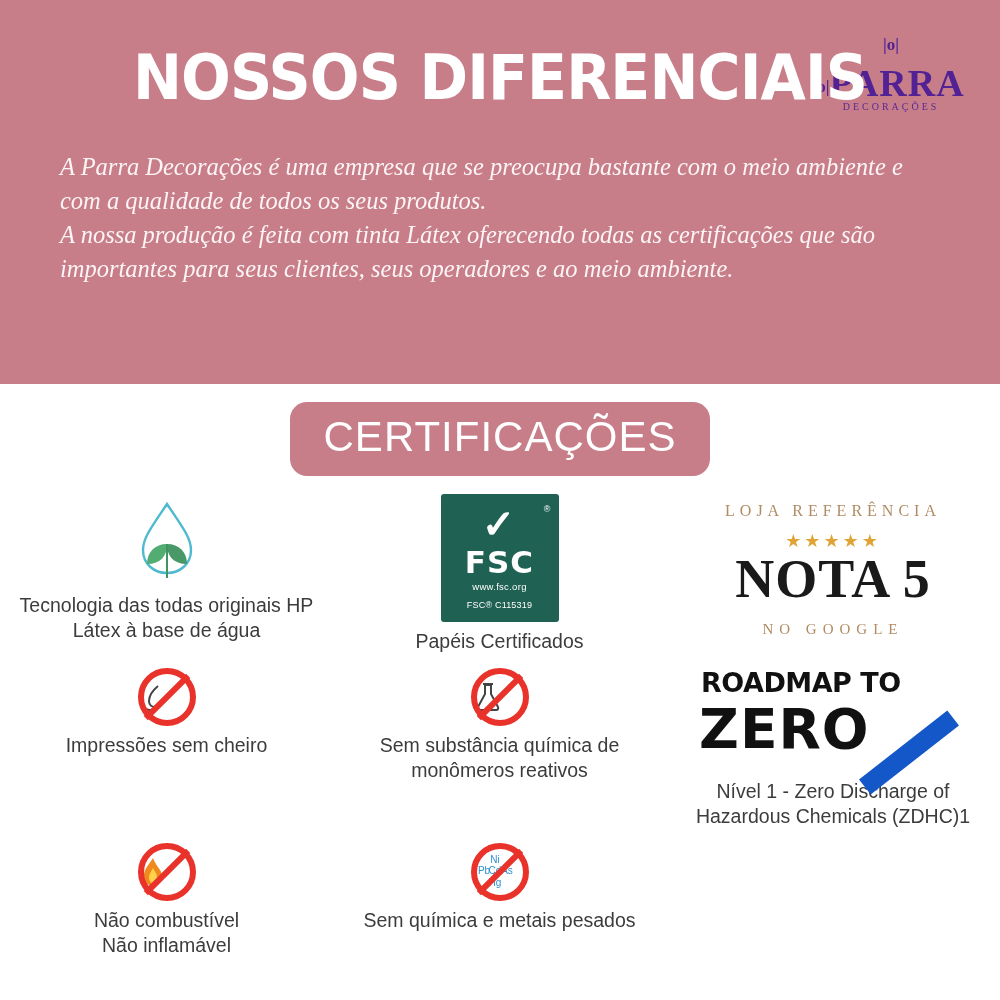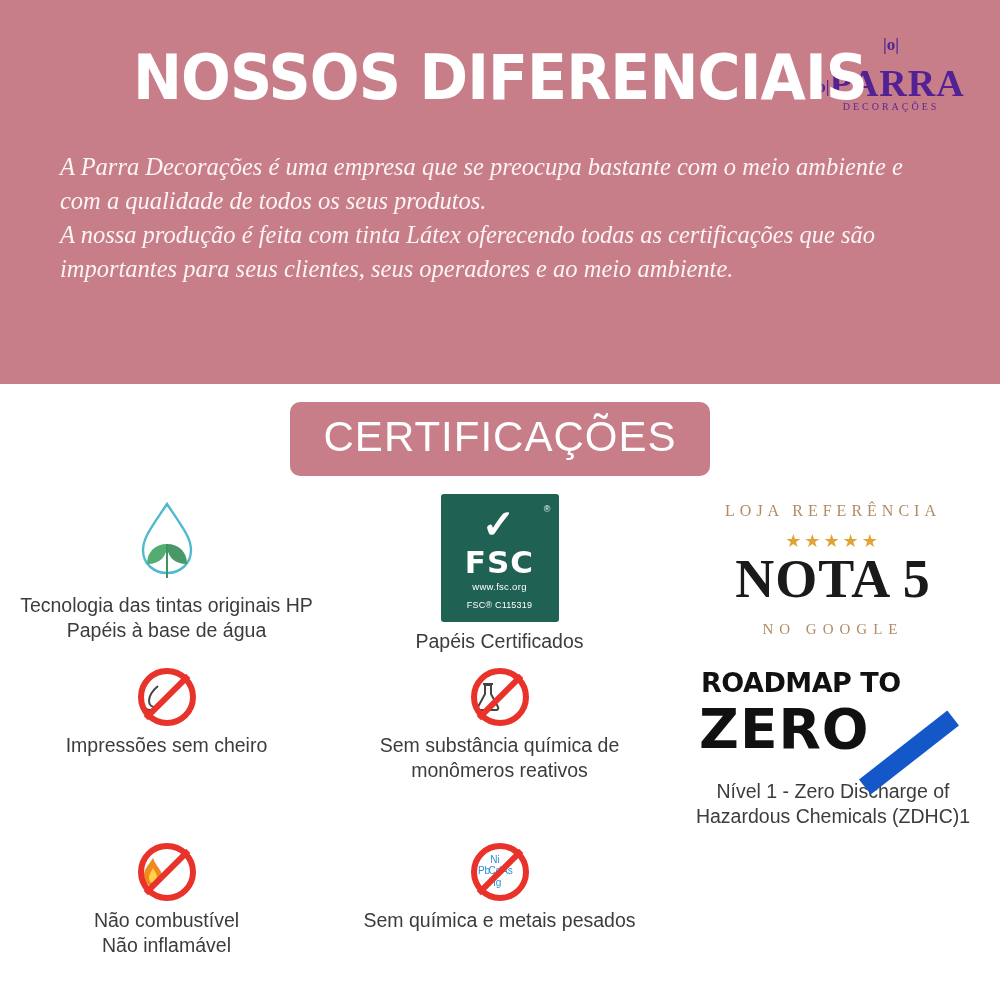--- a/index.html
+++ b/index.html
@@ -81,21 +81,21 @@
   
   .cert-band {
     width: 1000px;
     text-align: center;
     margin-top: 18px;
   }
   .cert-pill {
     display: inline-block;
     background: #c77e89;
     color: #ffffff;
-    border-radius: 10px;
+    border-radius: 17px;
     padding: 12px 34px 16px 34px;
     font-family: "Liberation Sans", sans-serif;
     font-size: 42px;
     line-height: 46px;
     letter-spacing: 1px;
   }
 
   
   .grid {
     width: 1000px;
@@ -308,21 +308,21 @@
 
   <div class="cell">
     <div class="icon-box drop-wrap">
       <svg width="92" height="92" viewBox="0 0 92 92">
         <path d="M46 10 C30 34 22 44 22 56 C22 70 33 79 46 79 C59 79 70 70 70 56 C70 44 62 34 46 10 Z" fill="none" stroke="#4fb9cf" stroke-width="2.4"></path>
         <path d="M46 50 C34 50 26 58 26 70 C40 70 46 62 46 50 Z" fill="#4aa86a" opacity="0.95"></path>
         <path d="M46 50 C58 50 66 58 66 70 C52 70 46 62 46 50 Z" fill="#3f9460" opacity="0.95"></path>
         <line x1="46" y1="50" x2="46" y2="84" stroke="#3f9460" stroke-width="2"></line>
       </svg>
     </div>
-    <div class="cell-caption">Tecnologia das tintas originais HP Papéis à base de água</div>
+    <div class="cell-caption">Tecnologia das todas originais HP Látex à base de água</div>
   </div>
 
   <div class="cell">
     <div class="icon-box">
       <div class="fsc">
         <span class="reg">®</span>
         <div class="check">✓</div>
         <div class="big">FSC</div>
         <div class="url">www.fsc.org</div>
         <div class="code">FSC® C115319</div>

